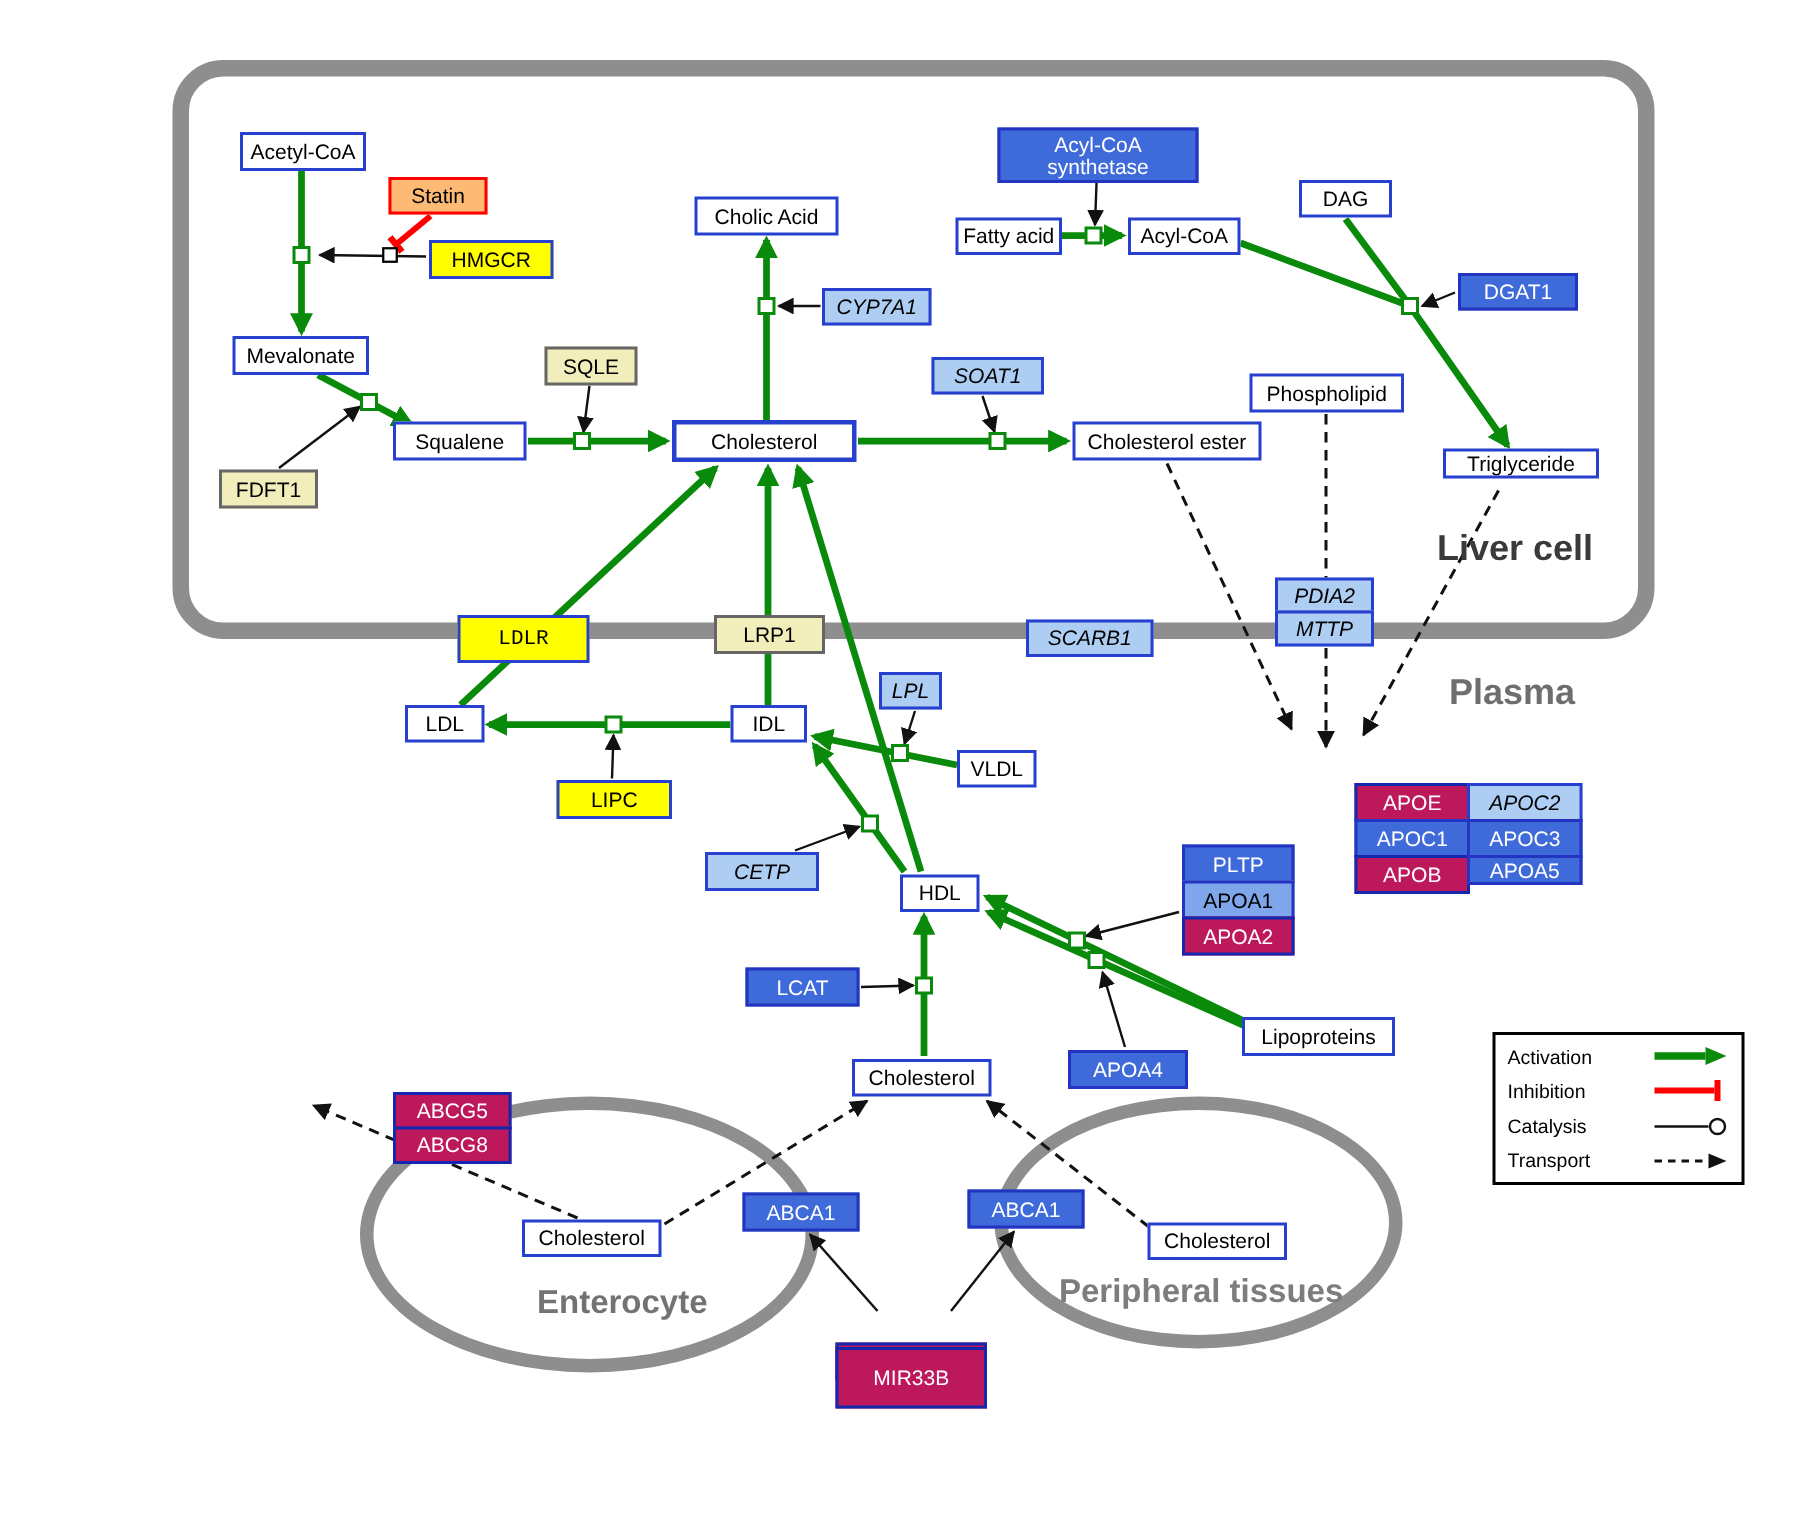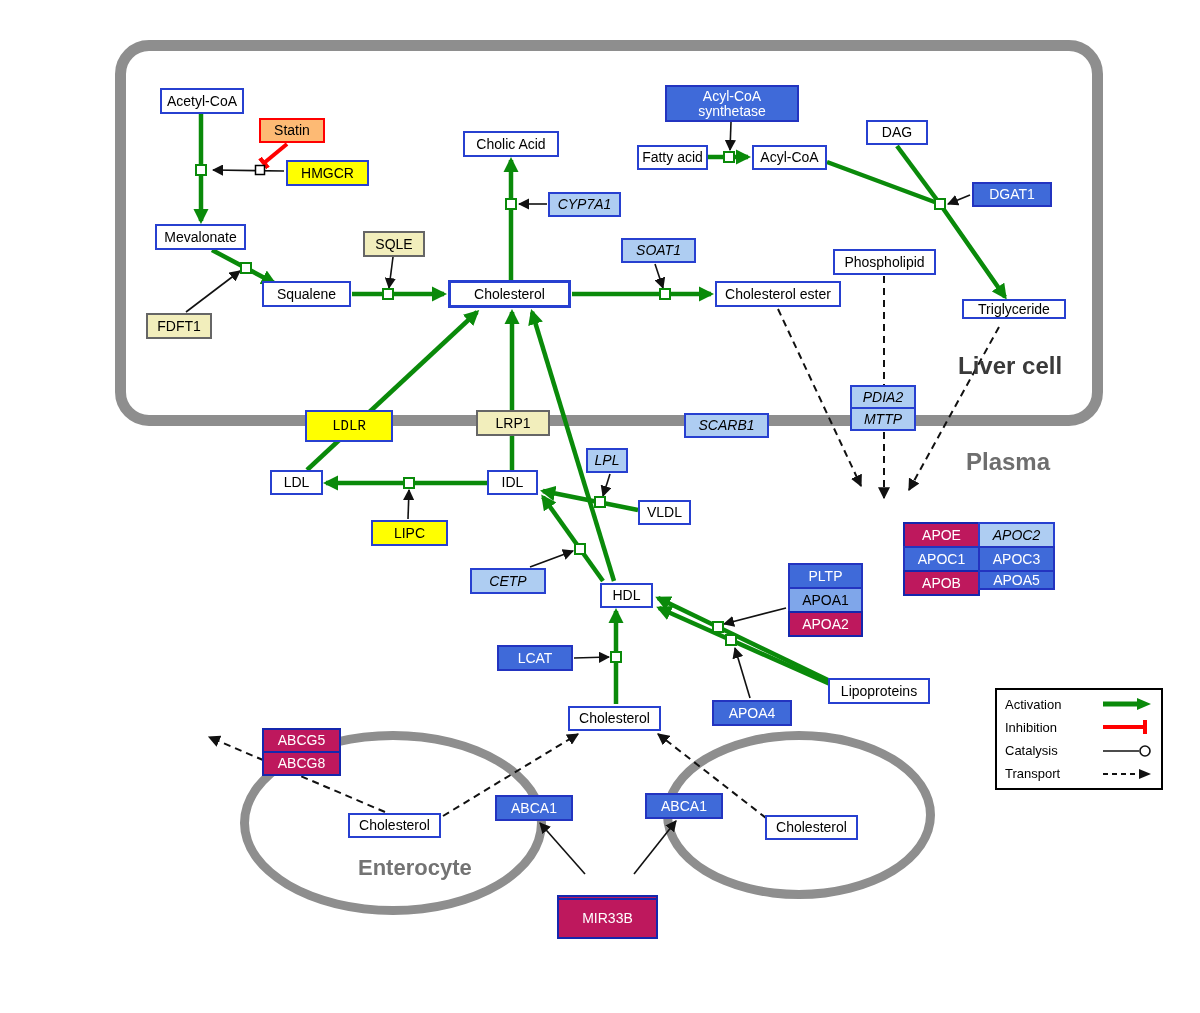--- a/index.html
+++ b/index.html
@@ -170,20 +170,21 @@
       <div class="node s-medblue" style="left: 495px; top: 795px; width: 78px; height: 26px;">ABCA1</div>
       <div class="node s-medblue" style="left: 645px; top: 793px; width: 78px; height: 26px;">ABCA1</div>
       <div class="node s-white" style="left: 765px; top: 815px; width: 93px; height: 25px;">Cholesterol</div>
       <div class="node s-darkblue" style="left: 557px; top: 875px; width: 101px; height: 25px; margin-top: 20px;">MIR33A</div>
       <div class="node s-darkblue" style="left: 557px; top: 898px; width: 101px; height: 41px;">MIR33B</div>
     </div>
 
   <div class="comp-label" id="liver-label">Liver cell</div>
   <div class="comp-label" id="plasma-label">Plasma</div>
   <div class="comp-label" id="entero-label">Enterocyte</div>
+  <div class="comp-label" id="periph-label">Peripheral tissues</div>
 
   <div id="legend">
     <div class="legend-row">
       <span>Activation</span>
       <svg width="52" height="16">
         <line x1="2" y1="8" x2="36" y2="8" stroke="#0a8a0a" stroke-width="5"></line>
         <polygon points="36,2 50,8 36,14" fill="#0a8a0a"></polygon>
       </svg>
     </div>
     <div class="legend-row">

